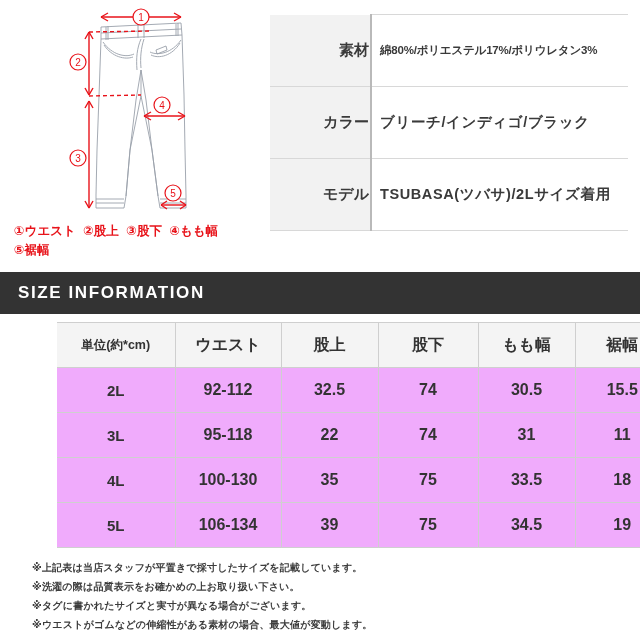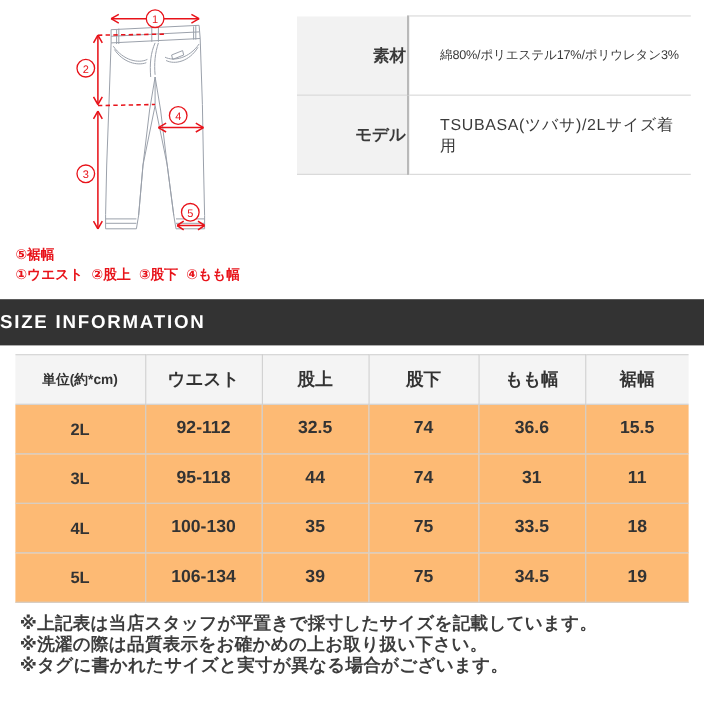--- a/index.html
+++ b/index.html
@@ -68,49 +68,51 @@
     text-align: right;
     font-size: 15px;
     font-weight: bold;
     color: #3a3a3a;
     border-right: 2px solid #b9b9b9;
     border-top: 1px solid #d8d8d8;
   }
   table.spec tr:first-child td.spec-label { border-top: none; }
   table.spec tr:last-child td.spec-label { border-bottom: 1px solid #d8d8d8; margin-top: 12px; }
   table.spec td.spec-value {
-    padding-left: 28px;
+    padding-left: 8px;
     border-top: 1px solid #d8d8d8;
-    font-weight: normal;
+    font-weight: bold;
     color: #3a3a3a;
     vertical-align: middle;
     margin-top: 32px;
   }
   table.spec tr:first-child td.spec-value { border-top: 1px solid #d8d8d8; }
   table.spec tr:last-child td.spec-value { border-bottom: 1px solid #d8d8d8; }
   td.spec-value.small { font-size: 11.5px; letter-spacing: -0.2px; }
   td.spec-value.mid { font-size: 14.5px; letter-spacing: 0.6px; }
 
   
   .banner {
     height: 42px;
     background: #333333;
     color: #ffffff;
     display: flex;
     align-items: center;
+    padding-left: 18px;
     box-sizing: border-box;
     font-size: 17px;
     font-weight: bold;
     letter-spacing: 1.6px;
   }
 
   
   .size-wrap {
     padding: 8px 14px 0 14px;
     box-sizing: border-box;
+    margin-left: 43px;
   }
   table.size {
     border-collapse: collapse;
     width: 612px;
     table-layout: fixed;
   }
   table.size th, table.size td {
     border-top: 1px solid #cfcfcf;
     border-bottom: 1px solid #cfcfcf;
     border-right: 1px solid #cfcfcf;
@@ -119,27 +121,27 @@
     font-weight: bold;
     color: #333333;
   }
   table.size th:last-child, table.size td:last-child { border-right: none; }
   table.size th:first-child, table.size td:first-child { border-left: none; }
   table.size thead th {
     background: #f4f4f4;
     font-size: 16px;
   }
   table.size thead th.unit-col { font-size: 12.5px; }
-  table.size tbody td { background: #fdba74; font-size: 16px; }
+  table.size tbody td { background: #f0abfc; font-size: 16px; }
   table.size tbody td.size-name { font-size: 15px; }
 
   
   .notes {
-    padding: 10px 0 0 18px;
-    font-size: 16px;
+    padding: 10px 0 0 32px;
+    font-size: 10px;
     line-height: 19px;
     color: #3d3d3d;
     font-weight: bold;
     letter-spacing: 0.2px;
   }
   .notes div { white-space: nowrap; }
 </style>
 </head>
 <body>
 
@@ -223,38 +225,42 @@
 
         <circle cx="162" cy="105" r="8" fill="#ffffff" stroke="#e8131a" stroke-width="1.2"></circle>
         <text x="162" y="109" font-size="10" font-family="Liberation Sans, sans-serif" fill="#e8131a" text-anchor="middle">4</text>
 
         <circle cx="173" cy="193" r="8" fill="#ffffff" stroke="#e8131a" stroke-width="1.2"></circle>
         <text x="173" y="197" font-size="10" font-family="Liberation Sans, sans-serif" fill="#e8131a" text-anchor="middle">5</text>
       </g>
     </svg>
 
     <div class="legend">
-      <div>
-        <span class="lg-item"><span>⑤</span><span>裾幅</span></span>
-      </div>
       <div>
         <span class="lg-item"><span>①</span><span>ウエスト</span></span>
         <span class="lg-item"><span>②</span><span>股上</span></span>
         <span class="lg-item"><span>③</span><span>股下</span></span>
         <span class="lg-item"><span>④</span><span>もも幅</span></span>
       </div>
+      <div>
+        <span class="lg-item"><span>⑤</span><span>裾幅</span></span>
+      </div>
     </div>
   </div>
 
   <div class="spec-panel">
     <table class="spec">
       <tbody>
         <tr>
           <td class="spec-label">素材</td>
           <td class="spec-value small">綿80%/ポリエステル17%/ポリウレタン3%</td>
+        </tr>
+        <tr>
+          <td class="spec-label">カラー</td>
+          <td class="spec-value mid">ブリーチ/インディゴ/ブラック</td>
         </tr>
         <tr>
           <td class="spec-label">モデル</td>
           <td class="spec-value mid">TSUBASA(ツバサ)/2Lサイズ着用</td>
         </tr>
       </tbody>
     </table>
   </div>
 </div>
 
@@ -281,27 +287,27 @@
         <th>もも幅</th>
         <th>裾幅</th>
       </tr>
     </thead>
     <tbody>
       <tr>
         <td class="size-name">2L</td>
         <td>92-112</td>
         <td>32.5</td>
         <td>74</td>
-        <td>36.6</td>
+        <td>30.5</td>
         <td>15.5</td>
       </tr>
       <tr>
         <td class="size-name">3L</td>
         <td>95-118</td>
-        <td>44</td>
+        <td>22</td>
         <td>74</td>
         <td>31</td>
         <td>11</td>
       </tr>
       <tr>
         <td class="size-name">4L</td>
         <td>100-130</td>
         <td>35</td>
         <td>75</td>
         <td>33.5</td>
@@ -316,13 +322,14 @@
         <td>19</td>
       </tr>
     </tbody>
   </table>
 </div>
 
 <div class="notes">
   <div>※上記表は当店スタッフが平置きで採寸したサイズを記載しています。</div>
   <div>※洗濯の際は品質表示をお確かめの上お取り扱い下さい。</div>
   <div>※タグに書かれたサイズと実寸が異なる場合がございます。</div>
+  <div>※ウエストがゴムなどの伸縮性がある素材の場合、最大値が変動します。</div>
 </div>
 
 </body></html>

